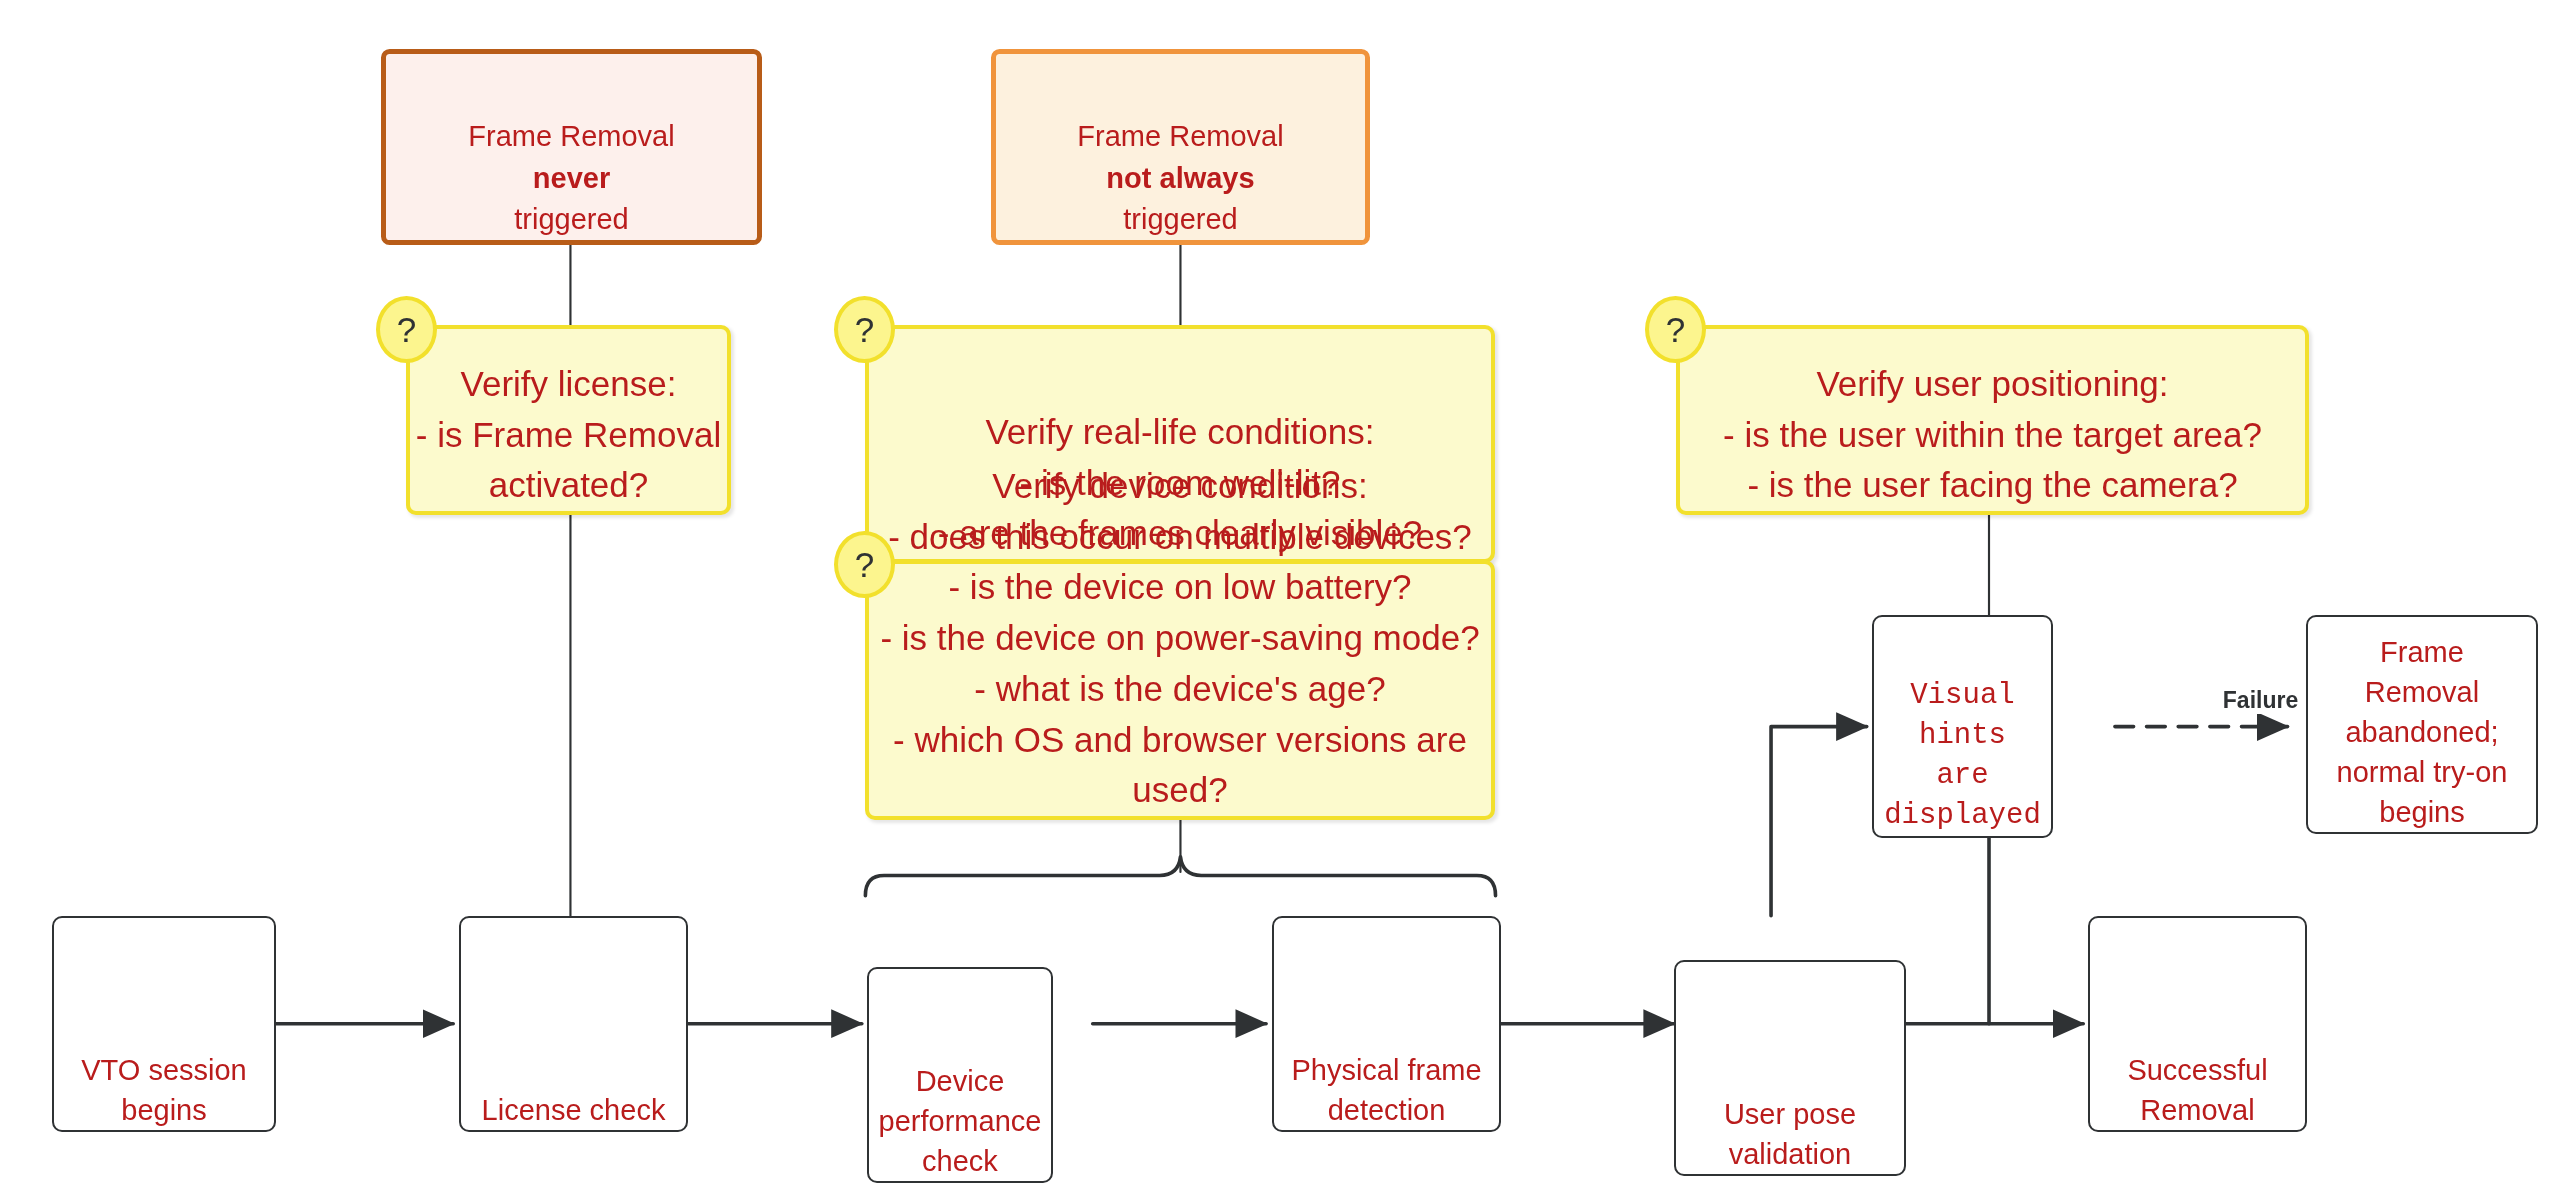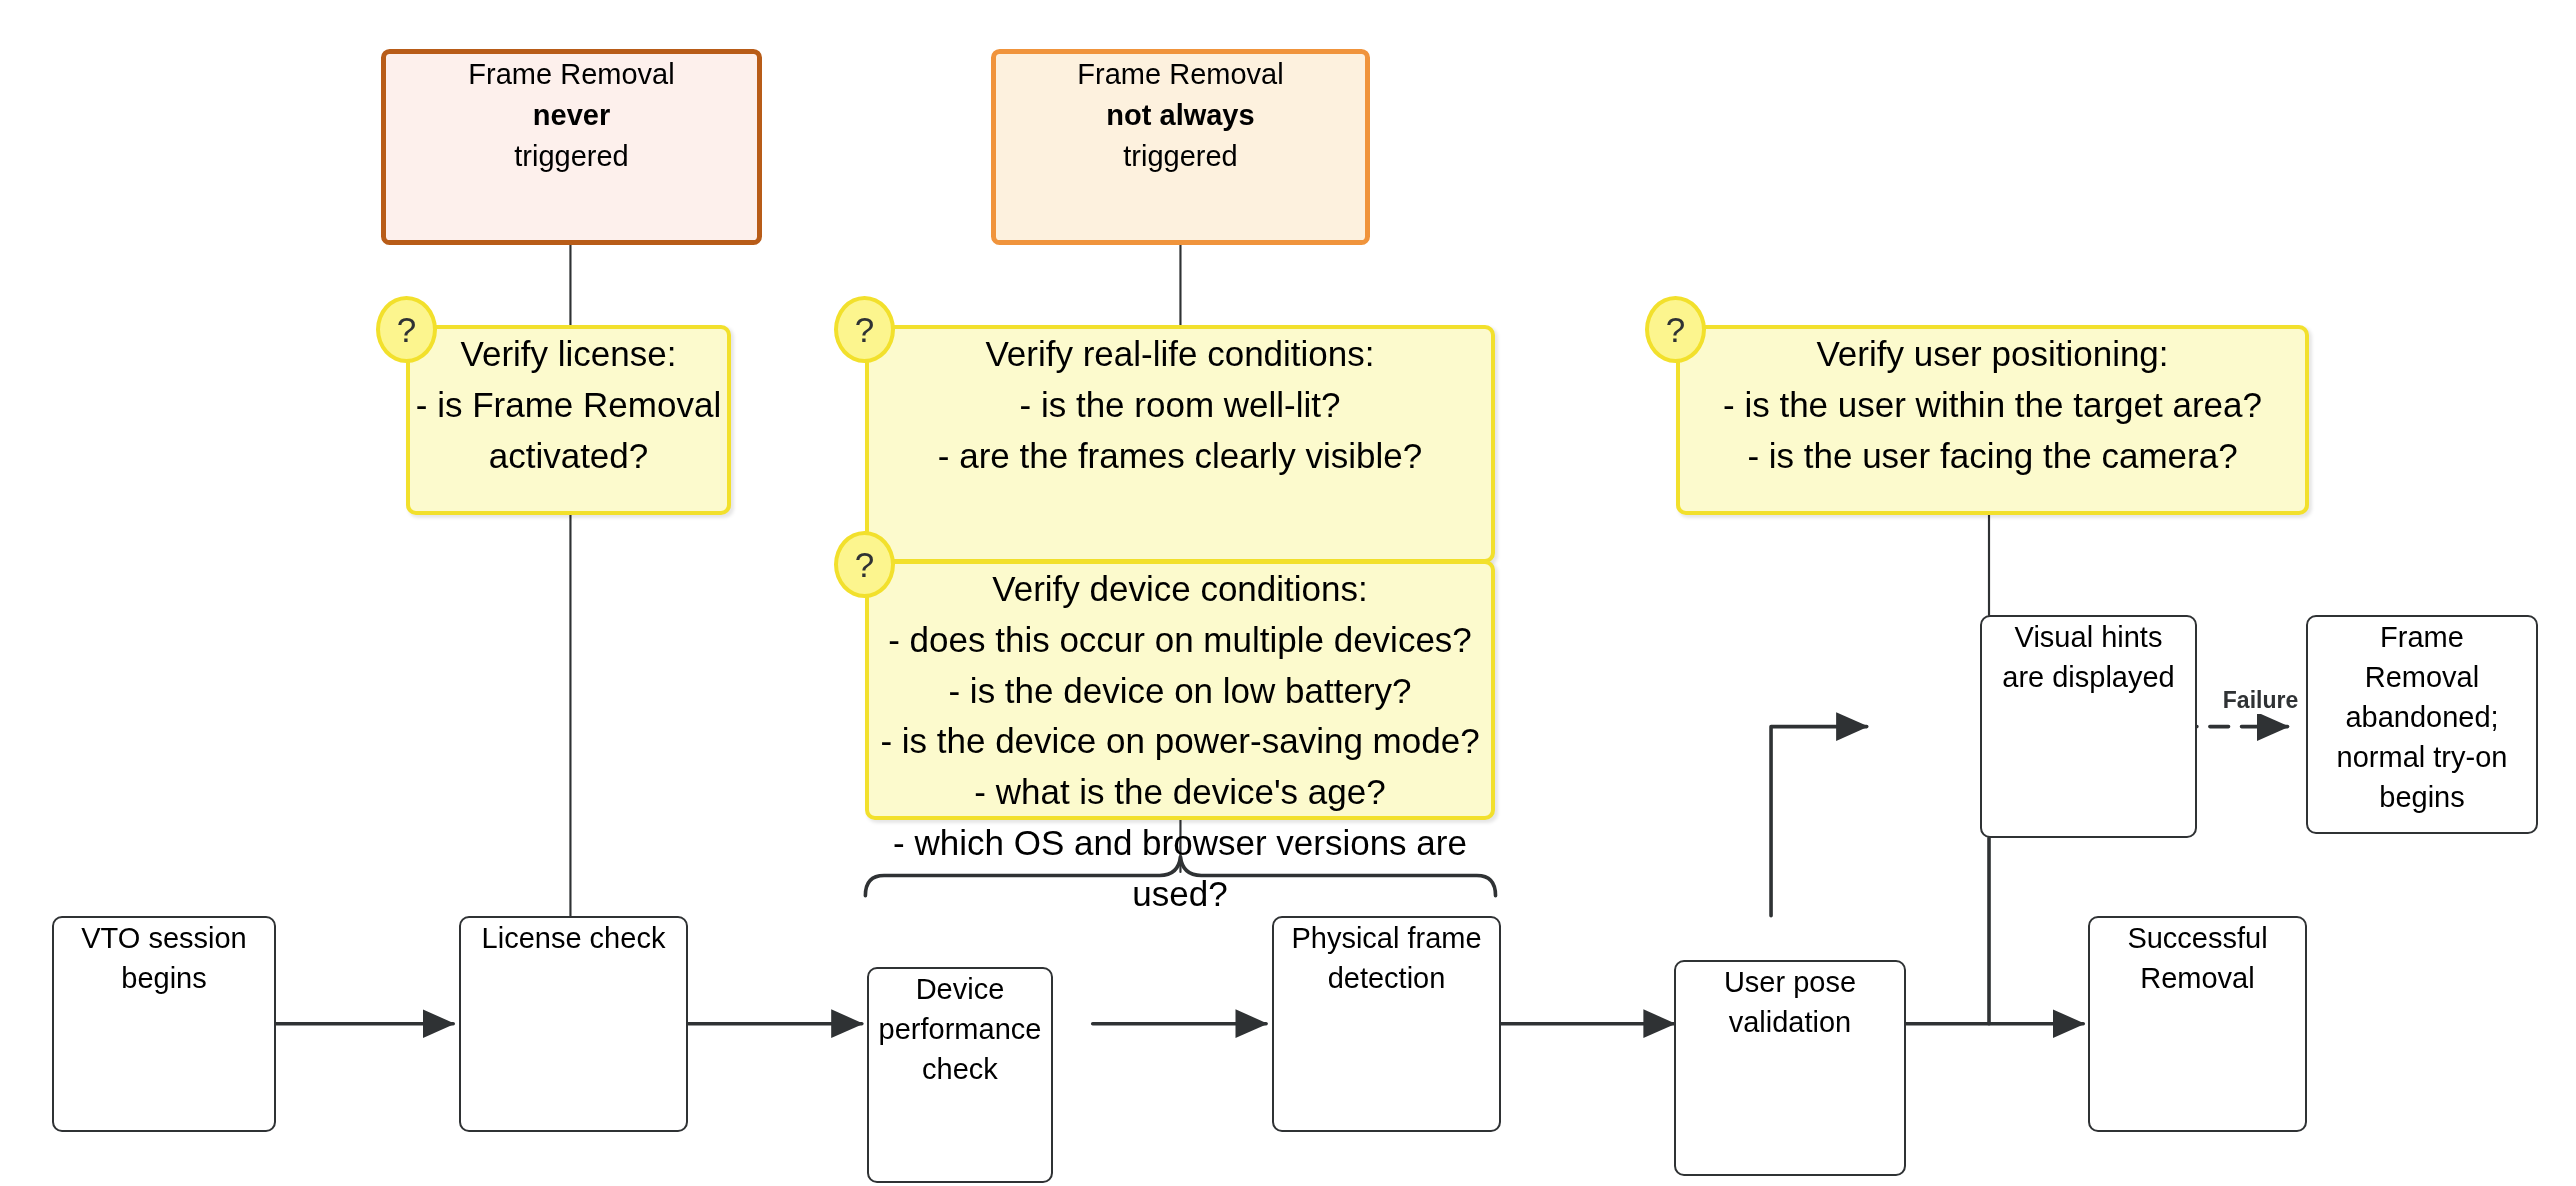--- a/index.html
+++ b/index.html
@@ -1,21 +1,21 @@
 <!DOCTYPE html>
 <html style="font-size:11.5px"><head>
 <meta charset="utf-8">
 <style>
   html,body{margin:0;padding:0;background:#ffffff;}
   body{width:2576px;height:1187px;overflow:hidden;
        font-family:"Liberation Sans","DejaVu Sans",sans-serif;}
   #stage{position:relative;width:2576px;height:1187px;background:#ffffff;}
   svg.layer{position:absolute;left:0;top:0;width:2576px;height:1187px;}
-  .node{position:absolute;box-sizing:border-box;display:flex;align-items:flex-start;
-        justify-content:center;text-align:center;color:#000000;}
+  .node{position:absolute;box-sizing:border-box;display:flex;align-items:flex-end;
+        justify-content:center;text-align:center;color:#b91c1c;}
   .proc{background:#ffffff;border:2.9px solid #2f3234;border-radius:10px;
         font-size:29px;line-height:1.38;}
   .evt-pink{background:#fdf0ec;border:5.8px solid #b85c18;border-radius:8.6px;
         font-size:29px;line-height:1.42;}
   .evt-orange{background:#fdf1de;border:5.8px solid #f0943c;border-radius:8.6px;
         font-size:29px;line-height:1.42;}
   .note{background:#fcfacd;border:4.3px solid #f2e02c;border-radius:10px;
         font-size:35px;line-height:1.45;
         box-shadow:2.2px 2.2px 3.6px rgba(0,0,0,0.10);}
   .note-badge{position:absolute;width:53px;height:59px;border-radius:50%;
@@ -121,21 +121,21 @@
 
   <div class="node proc lbl" style="left:1272px;top:916px;width:229px;height:216px;">Physical frame
 detection</div>
 
   <div class="node proc lbl" style="left:1674px;top:916px;width:232px;height:216px;margin-top:44px;">User pose
 validation</div>
 
   <div class="node proc lbl" style="left:2088px;top:916px;width:219px;height:216px;">Successful
 Removal</div>
 
-  <div class="node proc lbl" style="left:1980px;top:615px;width:217px;height:223px;">Visual hints
+  <div class="node proc lbl" style="left:1872px;top:615px;width:181px;height:223px;font-family:Liberation Mono, monospace;">Visual hints
 are displayed</div>
 
   <div class="node proc lbl" style="left:2306px;top:615px;width:232px;height:219px;">Frame
 Removal
 abandoned;
 normal try-on
 begins</div>
 
   <div class="edge-label" style="left:2217px;top:687px;">Failure</div>
 

